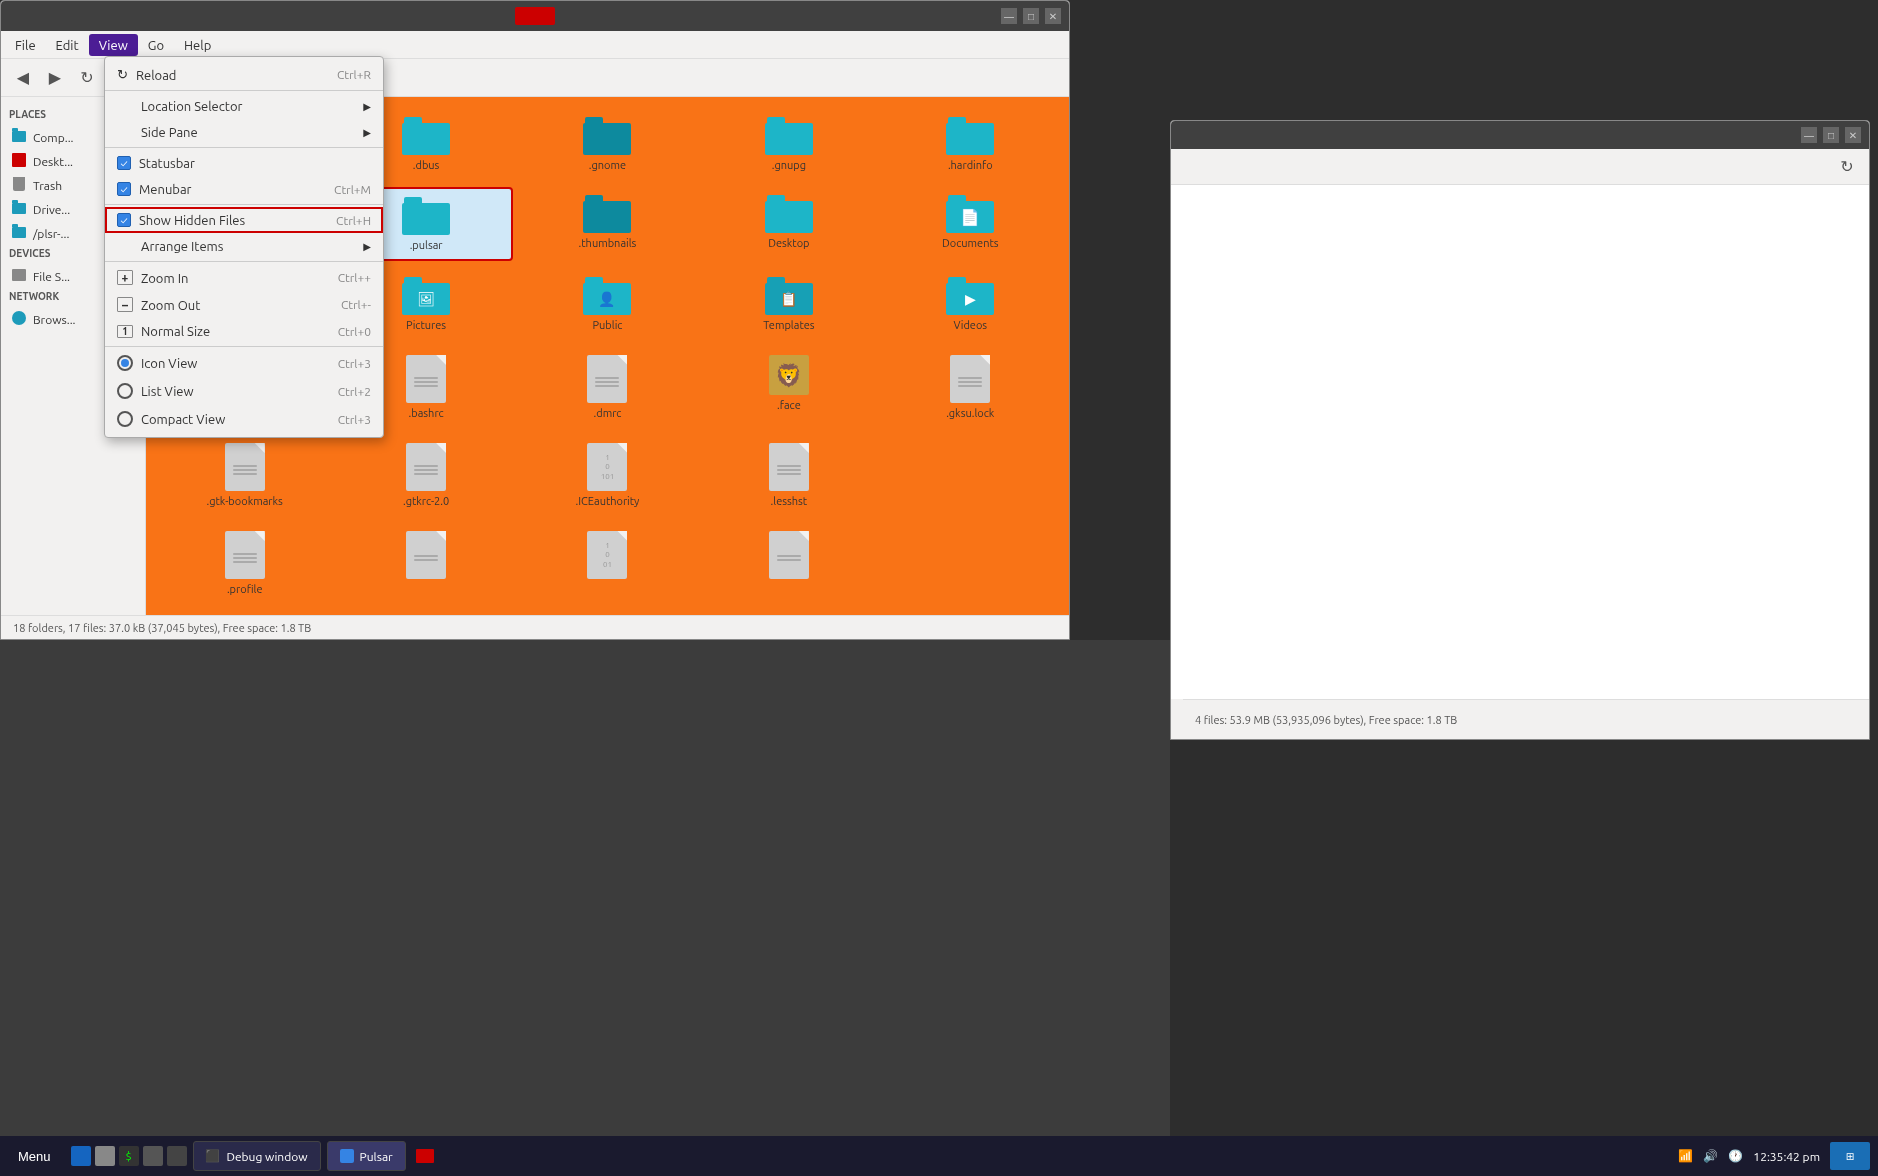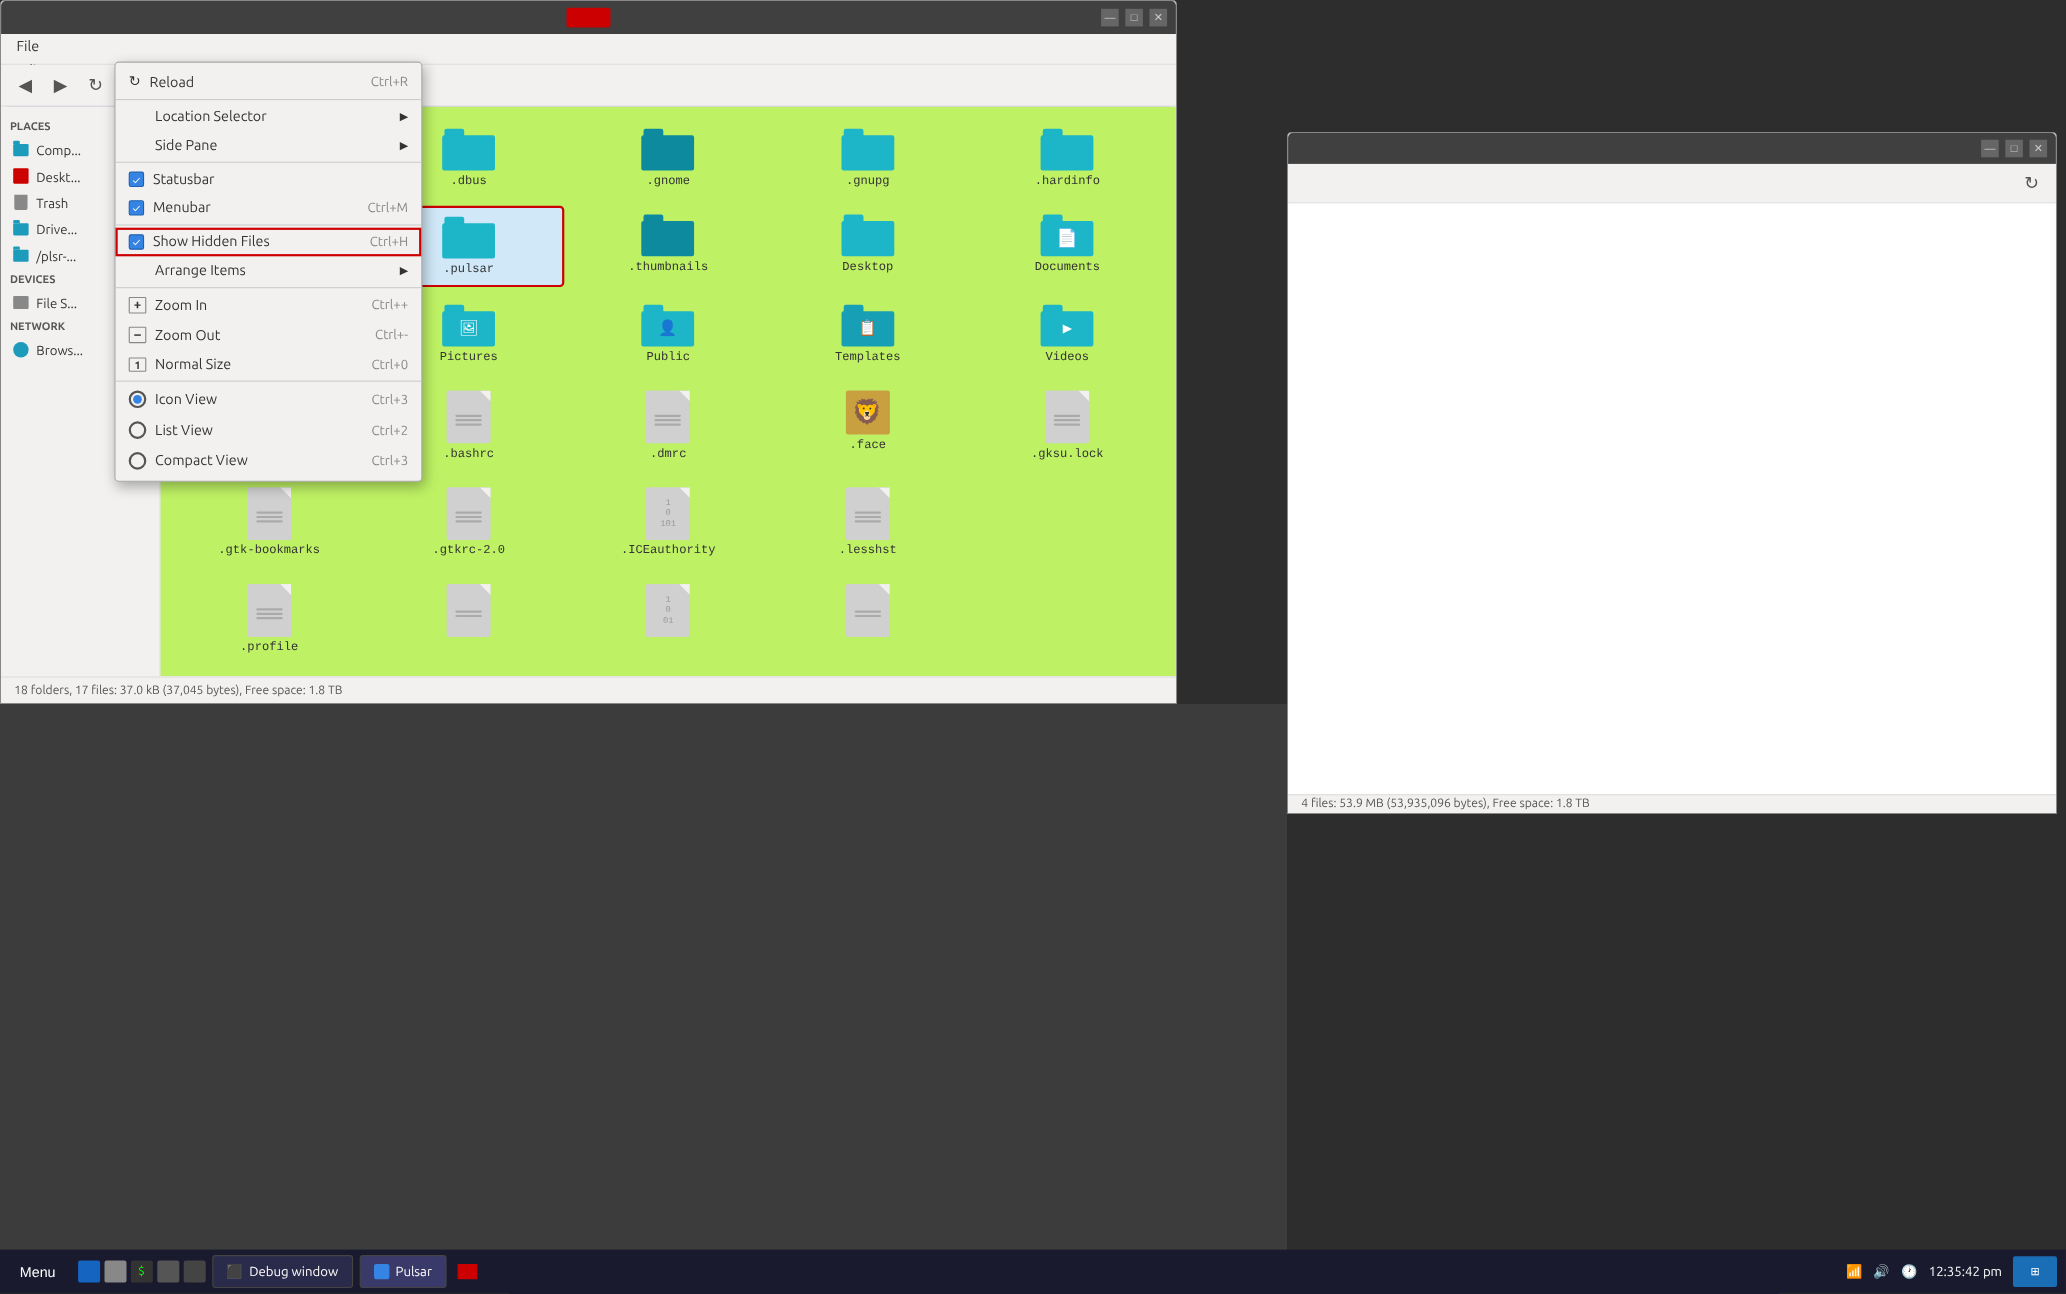--- a/index.html
+++ b/index.html
@@ -62,23 +62,23 @@
       display: flex; align-items: center; justify-content: center;
       color: #ccc;
       font-size: 10px;
     }
 
     
     .fm-menubar {
       height: 28px;
       background: #f2f1f0;
       display: flex;
+      align-items: center;
       border-bottom: 1px solid #ddd;
       padding: 0 4px;
-      flex-direction: column;
     }
 
     .menu-item {
       padding: 4px 10px;
       cursor: pointer;
       border-radius: 3px;
       color: #333;
       font-size: 13px;
     }
     .menu-item:hover, .menu-item.active {
@@ -180,24 +180,23 @@
     .trash-icon-sm {
       width: 12px; height: 14px;
       background: #888;
       border-radius: 0 0 2px 2px;
       position: relative;
     }
 
     
     .fm-content {
       flex: 1;
-      background: #bef264;
+      background: #f97316;
       padding: 12px;
       overflow-y: auto;
-      font-family: Liberation Mono, monospace;
     }
 
     .file-grid {
       display: grid;
       grid-template-columns: repeat(5, 1fr);
       gap: 8px;
     }
 
     .file-item {
       display: flex;
@@ -382,28 +381,29 @@
       background: white;
       display: flex;
       flex-direction: column;
     }
 
     .fm2-file-area {
       flex: 1;
     }
 
     .fm2-statusbar {
-      height: 17px;
+      height: 40px;
       background: #f2f1f0;
       border-top: 1px solid #ddd;
       display: flex;
       align-items: center;
       padding: 0 12px;
       font-size: 11px;
       color: #555;
+      margin-left: 12px;
     }
 
     
     .taskbar {
       position: absolute;
       bottom: 0; left: 0;
       width: 1878px;
       height: 40px;
       background: #1a1a2e;
       display: flex;

